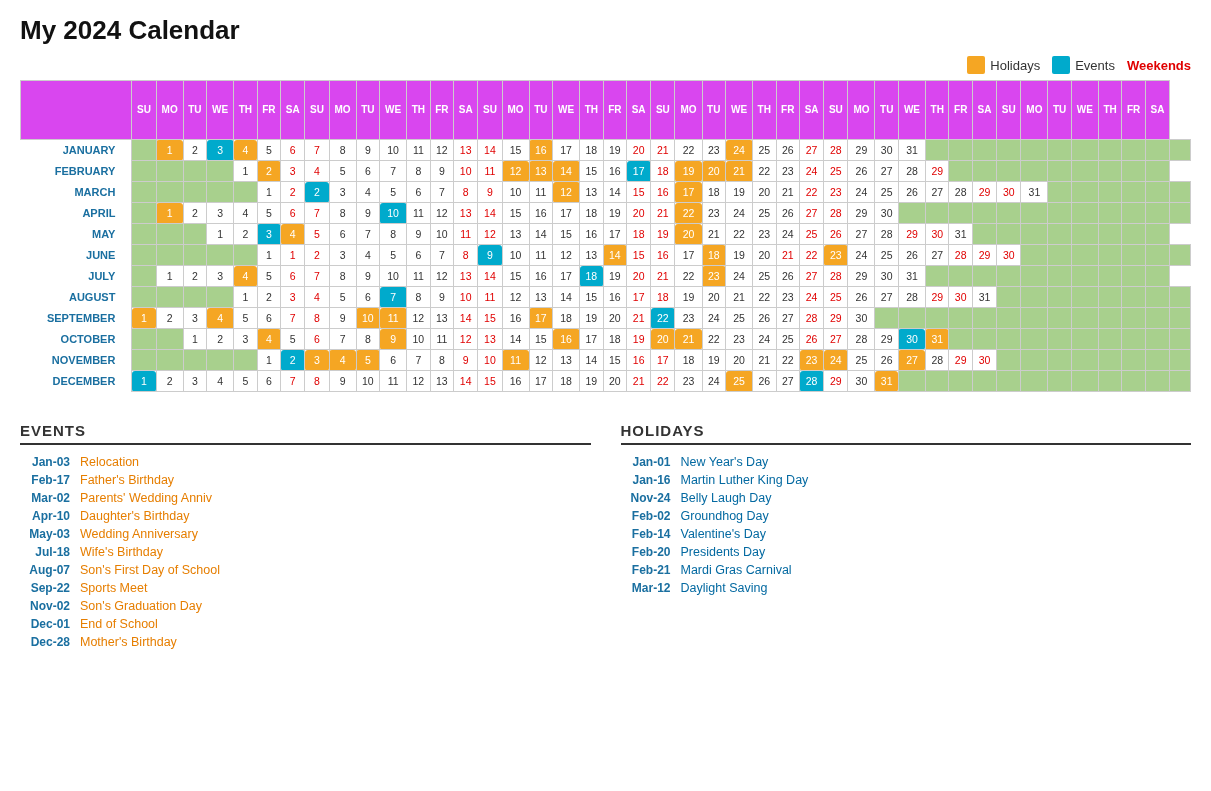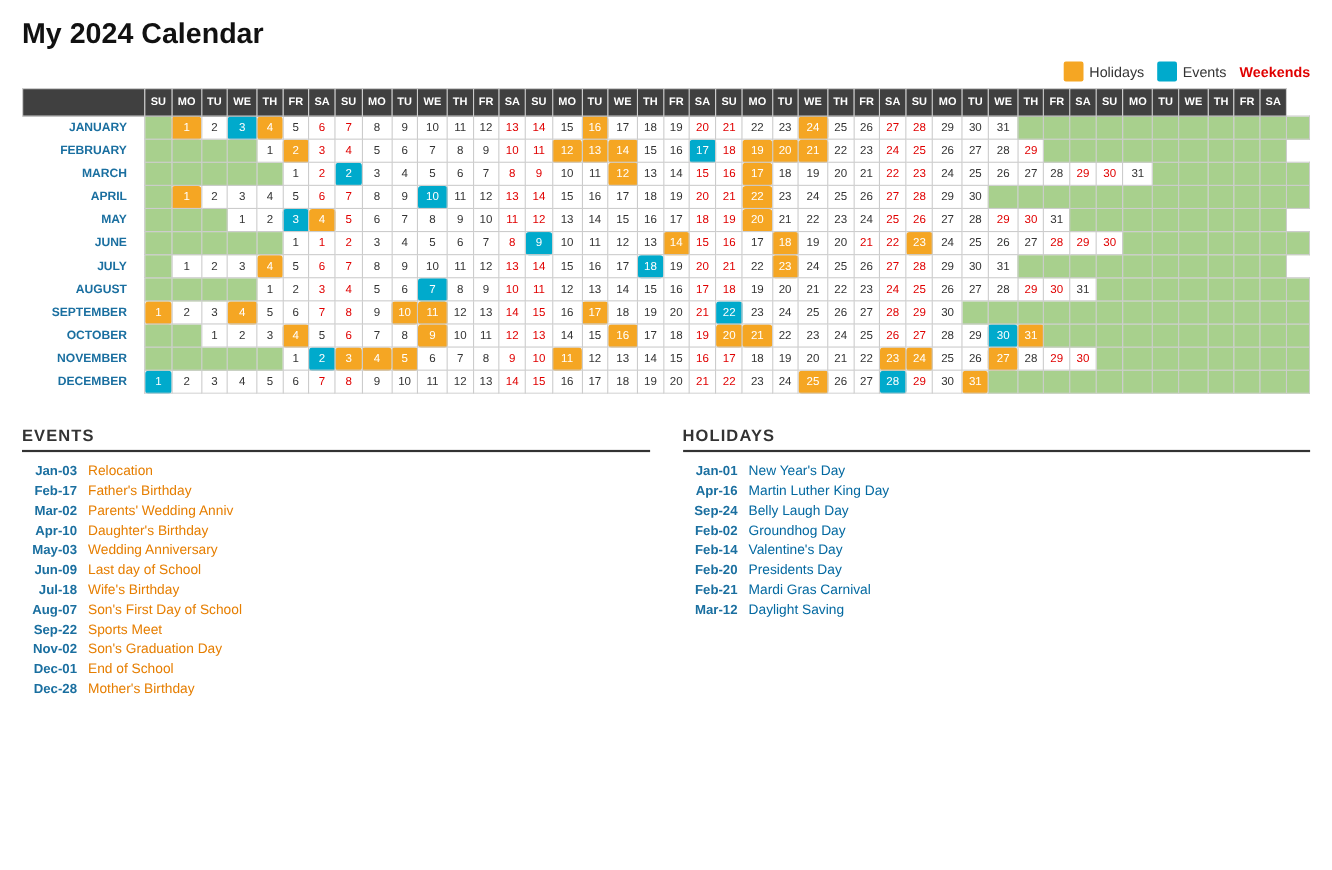--- a/index.html
+++ b/index.html
@@ -48,24 +48,24 @@
     }
     table.calendar th, table.calendar td {
       border: 1px solid #ccc;
       text-align: center;
       padding: 1px 2px;
       min-width: 16px;
       height: 20px;
       line-height: 18px;
     }
     table.calendar thead th {
-      background: #404040;
+      background: #d946ef;
       color: #fff;
       font-size: 10px;
-      padding: 3px 2px;
+      padding: 20px 2px;
       margin-top: 36px;
     }
     table.calendar .row-label {
       background: #fff;
       color: #1a6fa0;
       font-weight: bold;
       font-size: 11px;
       text-align: right;
       padding-right: 16px;
       white-space: nowrap;
@@ -780,24 +780,20 @@
         </li>
         <li>
           <span class="ev-date">Apr-10</span>
           <span class="ev-name">Daughter's Birthday</span>
         </li>
         <li>
           <span class="ev-date">May-03</span>
           <span class="ev-name">Wedding Anniversary</span>
         </li>
         <li>
-          <span class="ev-date">Jun-09</span>
-          <span class="ev-name">Last day of School</span>
-        </li>
-        <li>
           <span class="ev-date">Jul-18</span>
           <span class="ev-name">Wife's Birthday</span>
         </li>
         <li>
           <span class="ev-date">Aug-07</span>
           <span class="ev-name">Son's First Day of School</span>
         </li>
         <li>
           <span class="ev-date">Sep-22</span>
           <span class="ev-name">Sports Meet</span>
@@ -817,25 +813,25 @@
       </ul>
   </div>
   <div class="holidays-section">
     <div class="section-title">HOLIDAYS</div>
     <ul class="holiday-list" id="holiday-list">
         <li>
           <span class="hol-date">Jan-01</span>
           <span class="hol-name">New Year's Day</span>
         </li>
         <li>
-          <span class="hol-date">Apr-16</span>
+          <span class="hol-date">Jan-16</span>
           <span class="hol-name">Martin Luther King Day</span>
         </li>
         <li>
-          <span class="hol-date">Sep-24</span>
+          <span class="hol-date">Nov-24</span>
           <span class="hol-name">Belly Laugh Day</span>
         </li>
         <li>
           <span class="hol-date">Feb-02</span>
           <span class="hol-name">Groundhog Day</span>
         </li>
         <li>
           <span class="hol-date">Feb-14</span>
           <span class="hol-name">Valentine's Day</span>
         </li>

